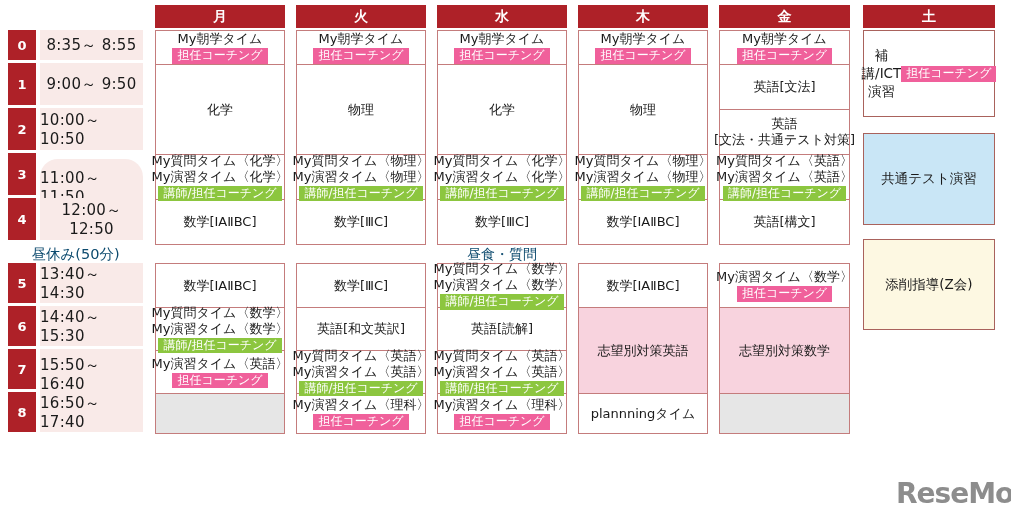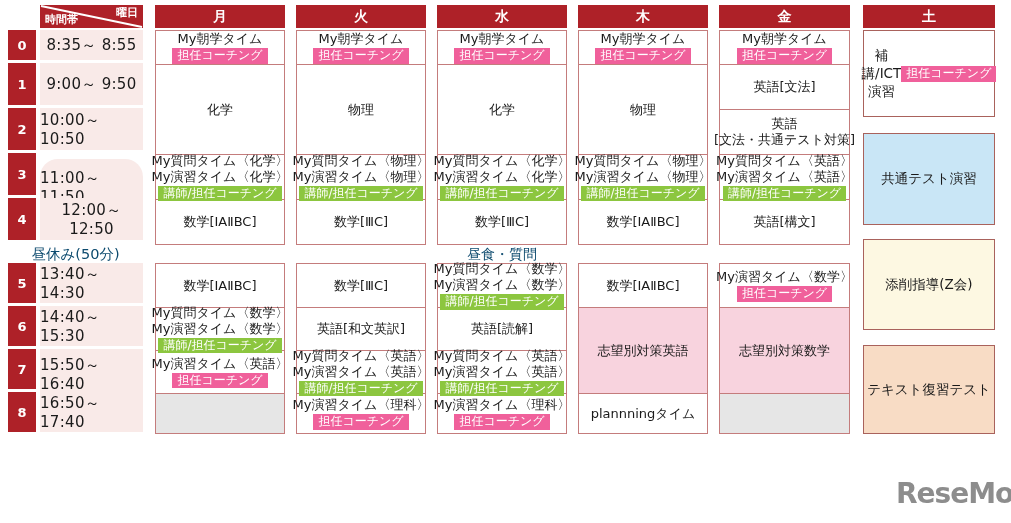--- a/index.html
+++ b/index.html
@@ -48,27 +48,20 @@
   .sat-block.bg-peach{background:var(--block-peach);}
 
   .logo{position:absolute;left:896px;top:477px;color:var(--logo-gray);font-weight:800;
     font-size:28px;letter-spacing:-1px;}
 </style>
 </head>
 <body>
 
 <div id="board">
 
-  <div class="corner">
-    <svg width="103" height="23">
-      <line x1="1" y1="1" x2="102" y2="22" stroke="#ffffff" stroke-width="2"></line>
-    </svg>
-    <span class="c-top">曜日</span>
-    <span class="c-bottom">時間帯</span>
-  </div>
 
   <div class="lunch-label" id="lunch-left">昼休み(50分)</div>
   <div class="lunch-label" id="lunch-wed">昼食・質問</div>
 
   <div id="generated">
       <div class="num-cell" style="top: 30px; height: 30px;">0</div>
       <div class="time-cell" style="top: 30px; height: 30px;">8:35～ 8:55</div>
       <div class="num-cell" style="top: 63px; height: 42px;">1</div>
       <div class="time-cell" style="top: 63px; height: 42px;">9:00～ 9:50</div>
       <div class="num-cell" style="top: 108px; height: 42px;">2</div>
@@ -266,23 +259,20 @@
         <div class="sat-block bg-white" style="top: 30px; height: 87px;">
           <span class="line">補講/ICT演習</span>
           <span class="badge pink">担任コーチング</span>
         </div>
         <div class="sat-block bg-blue" style="top: 133px; height: 92px;">
           <span class="line">共通テスト演習</span>
         </div>
         <div class="sat-block bg-cream" style="top: 239px; height: 91px;">
           <span class="line">添削指導(Z会)</span>
         </div>
-        <div class="sat-block bg-peach" style="top: 345px; height: 89px;">
-          <span class="line">テキスト復習テスト</span>
-        </div>
       </div>
     </div>
 
   <div class="logo">
     
     <span>ReseMom.</span>
   </div>
 
 </div>
 

